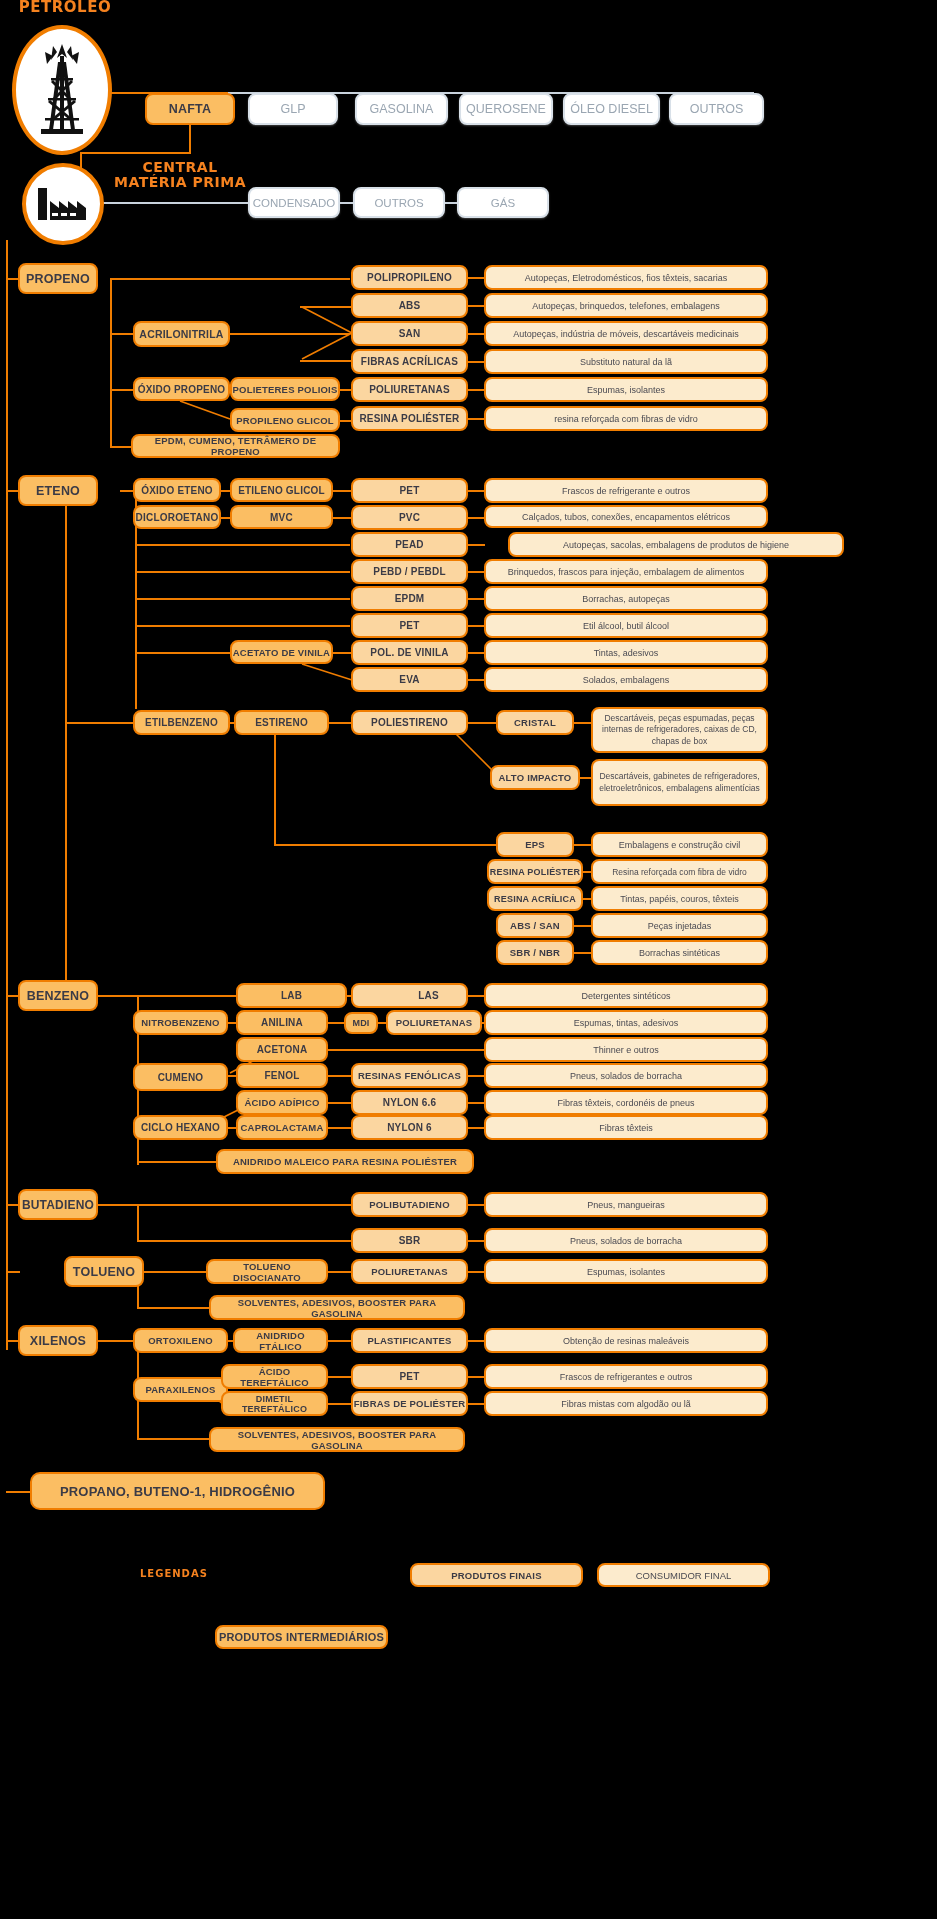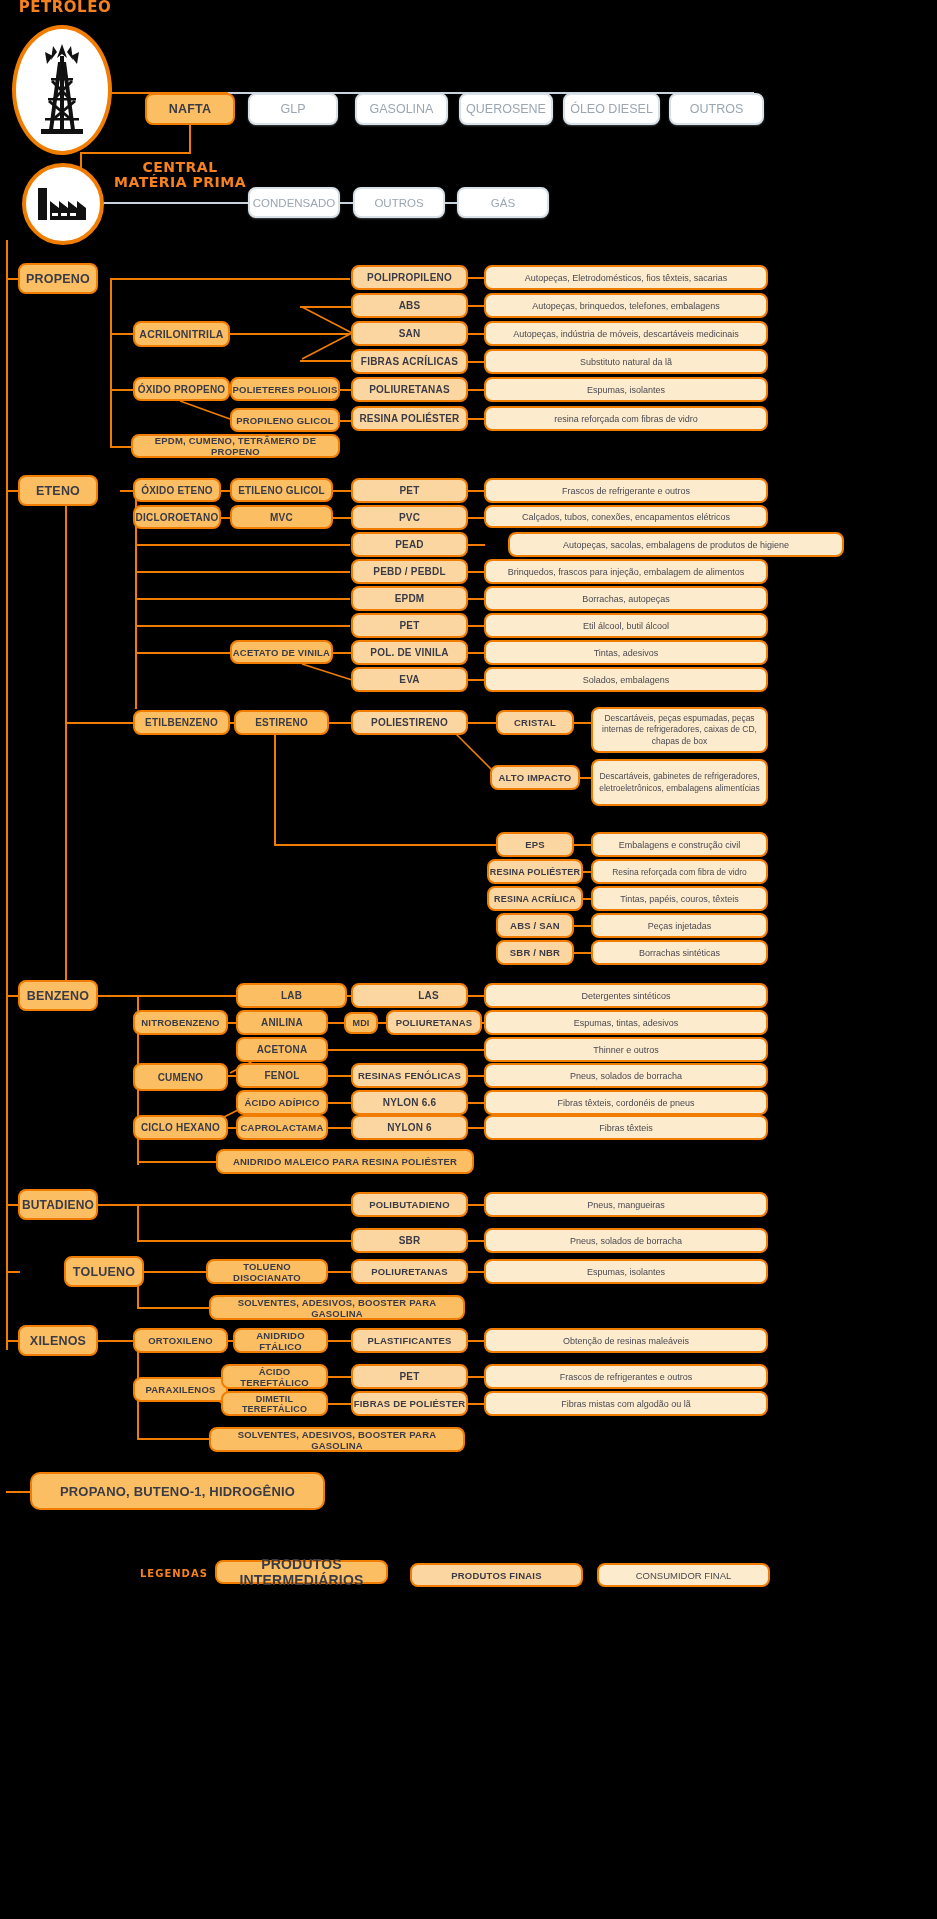--- a/index.html
+++ b/index.html
@@ -391,17 +391,17 @@
   <div class="ln h" style="left:468px; top:1403px; width:17px;"></div>
 
   <div class="node n-cons" style="left:484px; top:1328px; width:284px; height:25px; font-size:9px;">Obtenção de resinas maleáveis</div>
   <div class="node n-cons" style="left:484px; top:1364px; width:284px; height:25px; font-size:9px;">Frascos de refrigerantes e outros</div>
   <div class="node n-cons" style="left:484px; top:1391px; width:284px; height:25px; font-size:9px;">Fibras mistas com algodão ou lã</div>
 
   <div class="ln h" style="left:6px; top:1491px; width:26px;"></div>
   <div class="node n-inter" style="left:30px; top:1472px; width:295px; height:38px; font-size:13px; border-radius:10px;">PROPANO, BUTENO-1, HIDROGÊNIO</div>
 
   <div class="legend-label" style="left:140px; top:1568px; width:70px; font-size:10px;">LEGENDAS</div>
-  <div class="node n-inter" style="left:215px; top:1560px; width:173px; height:24px; font-size:14px;">PRODUTOS INTERMEDIÁRIOS</div>
+  <div class="node n-inter" style="left:215px; top:1625px; width:173px; height:24px; font-size:11px;">PRODUTOS INTERMEDIÁRIOS</div>
   <div class="node n-final" style="left:410px; top:1563px; width:173px; height:24px; font-size:9.5px;">PRODUTOS FINAIS</div>
   <div class="node n-cons" style="left:597px; top:1563px; width:173px; height:24px; font-size:9.5px;">CONSUMIDOR FINAL</div>
 
 </div>
 
 </body></html>

